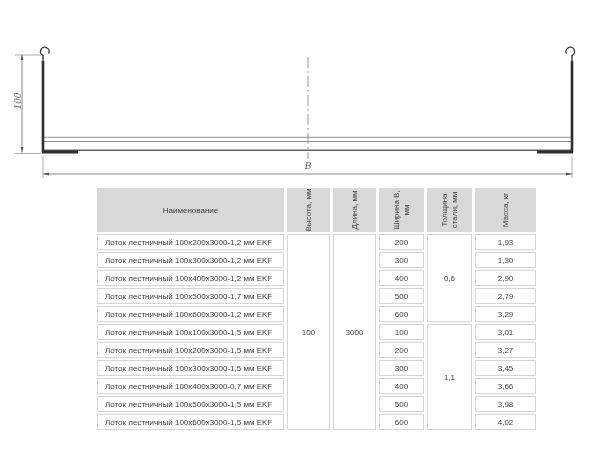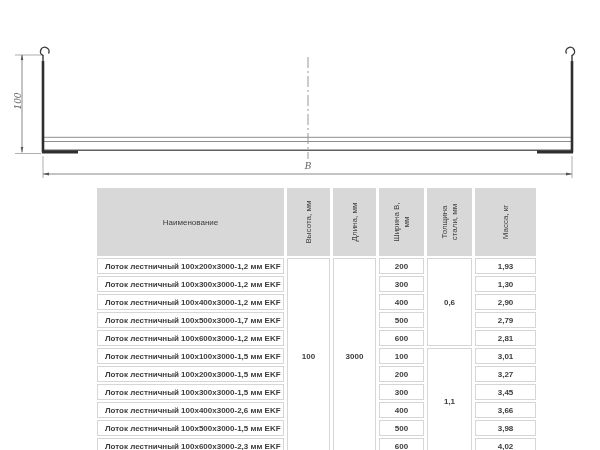--- a/index.html
+++ b/index.html
@@ -4,27 +4,27 @@
 <style>
   html,body{margin:0;padding:0;background:#fff;}
   .stage{position:relative;width:600px;height:450px;background:#fff;overflow:hidden;
          font-family:"Liberation Sans",sans-serif;}
   .drawing{position:absolute;left:0;top:0;}
   .dim-label{font-family:"DejaVu Serif",serif;font-style:italic;}
 
   table.spec{position:absolute;left:94px;top:186px;border-collapse:separate;
              border-spacing:3px 2px;table-layout:fixed;}
   table.spec th{background:#d8d8d8;font-weight:normal;font-size:8px;color:#3c3c3c;
-                height:44px;padding:12px;vertical-align:middle;text-align:center;}
+                height:44px;padding:0;vertical-align:middle;text-align:center;}
   table.spec th.vh{position:relative;}
   table.spec th.vh .vt{position:absolute;left:50%;top:50%;
                 transform:translate(-50%,-50%) rotate(-90deg);
                 white-space:pre;line-height:1.25;text-align:center;}
   table.spec td{border:1px solid #d6d6d6;background:#fff;font-size:8px;color:#3c3c3c;
-                height:14px;padding:0 2px;text-align:center;vertical-align:middle;font-weight:bold;}
+                height:14px;padding:0 2px;text-align:center;vertical-align:middle;}
   table.spec td.name{text-align:left;padding-left:7px;}
 </style>
 </head>
 <body>
 
 <div class="stage">
 
   <svg class="drawing" width="600" height="186" viewBox="0 0 600 186">
 
     <line x1="308" y1="57" x2="308" y2="159" stroke="#8c8c8c" stroke-width="0.9" stroke-dasharray="11 3 2 3"></line>
@@ -108,49 +108,49 @@
           <td>2,90</td>
         </tr>
         <tr>
           <td class="name">Лоток лестничный 100х500х3000-1,7 мм EKF</td>
           <td>500</td>
           <td>2,79</td>
         </tr>
         <tr>
           <td class="name">Лоток лестничный 100х600х3000-1,2 мм EKF</td>
           <td>600</td>
-          <td>2,81</td>
+          <td>3,29</td>
         </tr>
         <tr>
           <td class="name">Лоток лестничный 100х100х3000-1,5 мм EKF</td>
           <td>100</td>
           <td rowspan="6">1,1</td>
           <td>3,01</td>
         </tr>
         <tr>
           <td class="name">Лоток лестничный 100х200х3000-1,5 мм EKF</td>
           <td>200</td>
           <td>3,27</td>
         </tr>
         <tr>
           <td class="name">Лоток лестничный 100х300х3000-1,5 мм EKF</td>
           <td>300</td>
           <td>3,45</td>
         </tr>
         <tr>
-          <td class="name">Лоток лестничный 100х400х3000-2,6 мм EKF</td>
+          <td class="name">Лоток лестничный 100х400х3000-0,7 мм EKF</td>
           <td>400</td>
           <td>3,66</td>
         </tr>
         <tr>
           <td class="name">Лоток лестничный 100х500х3000-1,5 мм EKF</td>
           <td>500</td>
           <td>3,98</td>
         </tr>
         <tr>
-          <td class="name">Лоток лестничный 100х600х3000-2,3 мм EKF</td>
+          <td class="name">Лоток лестничный 100х600х3000-1,5 мм EKF</td>
           <td>600</td>
           <td>4,02</td>
         </tr>
       </tbody>
   </table>
 
 </div>
 
 </body></html>

